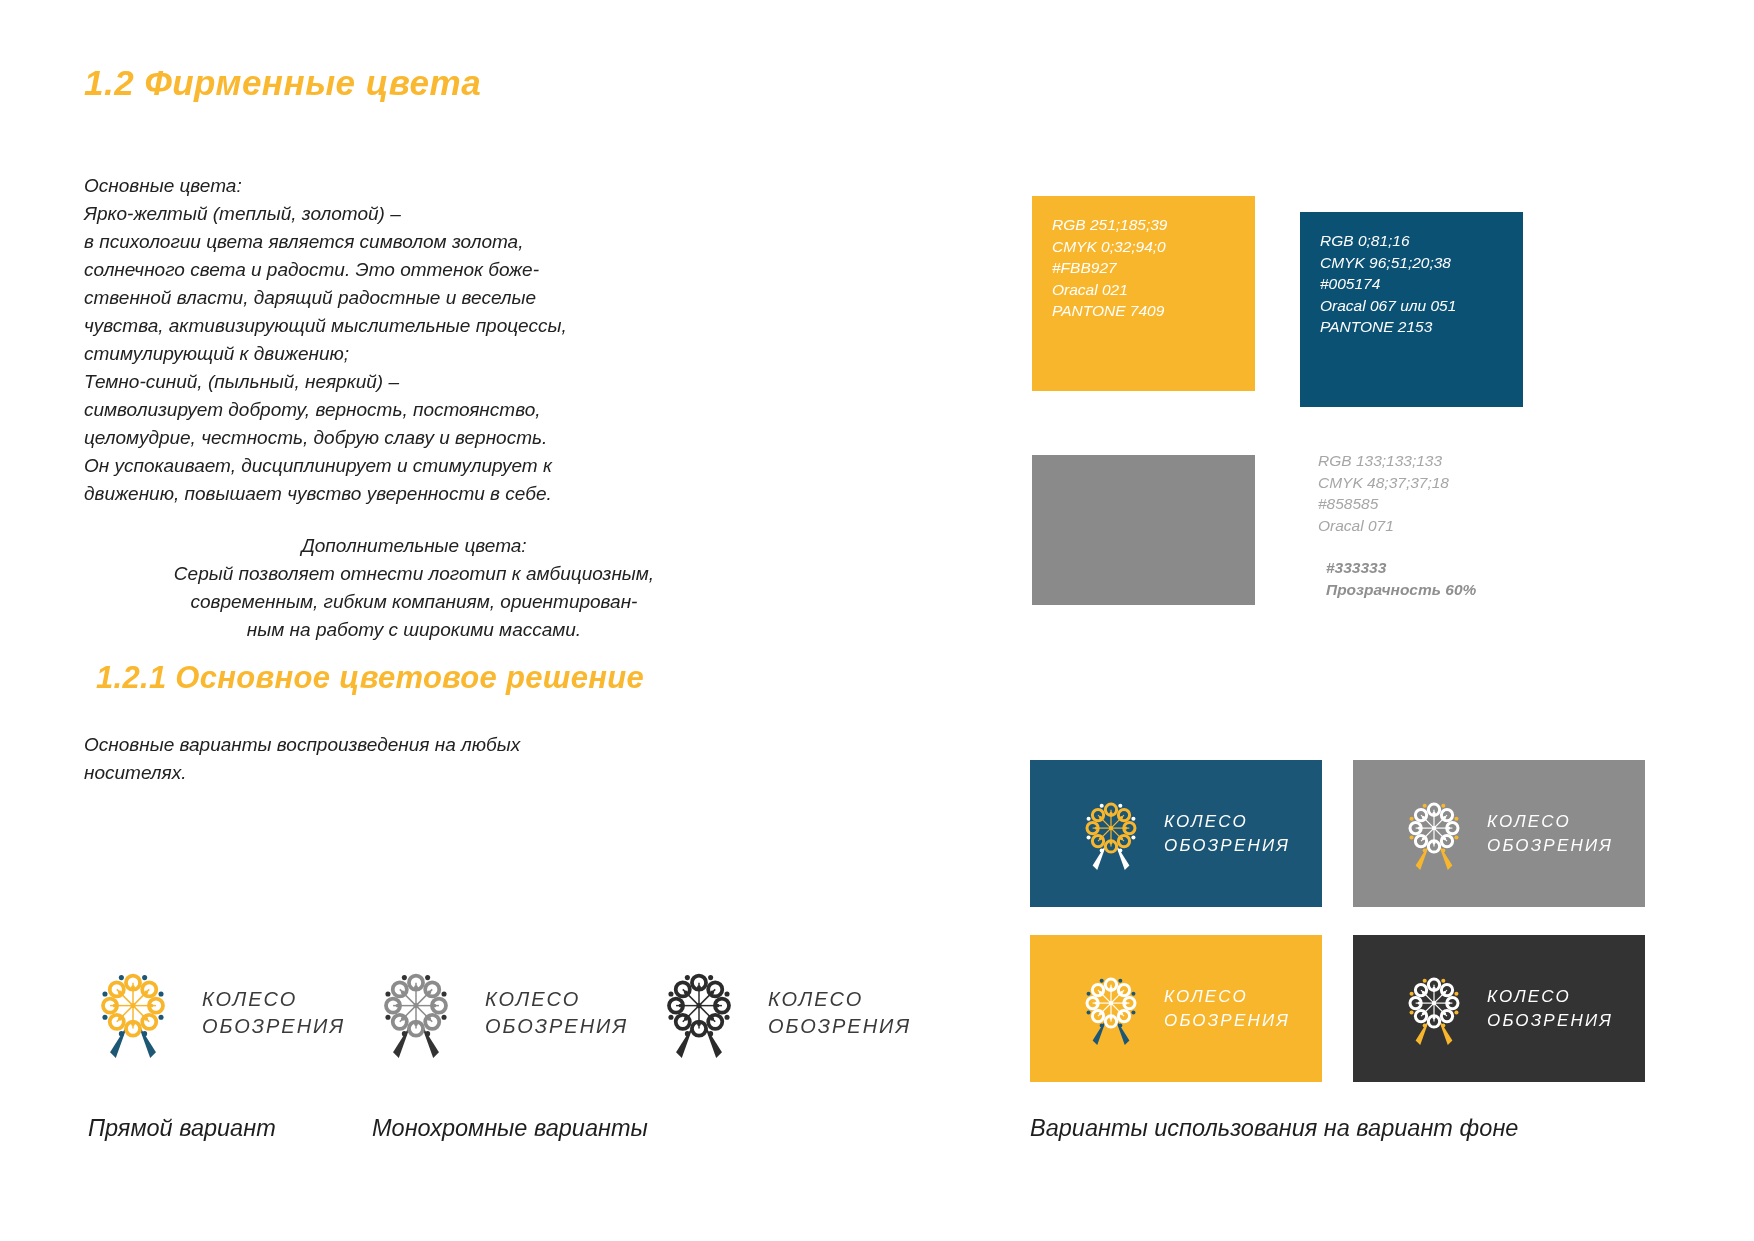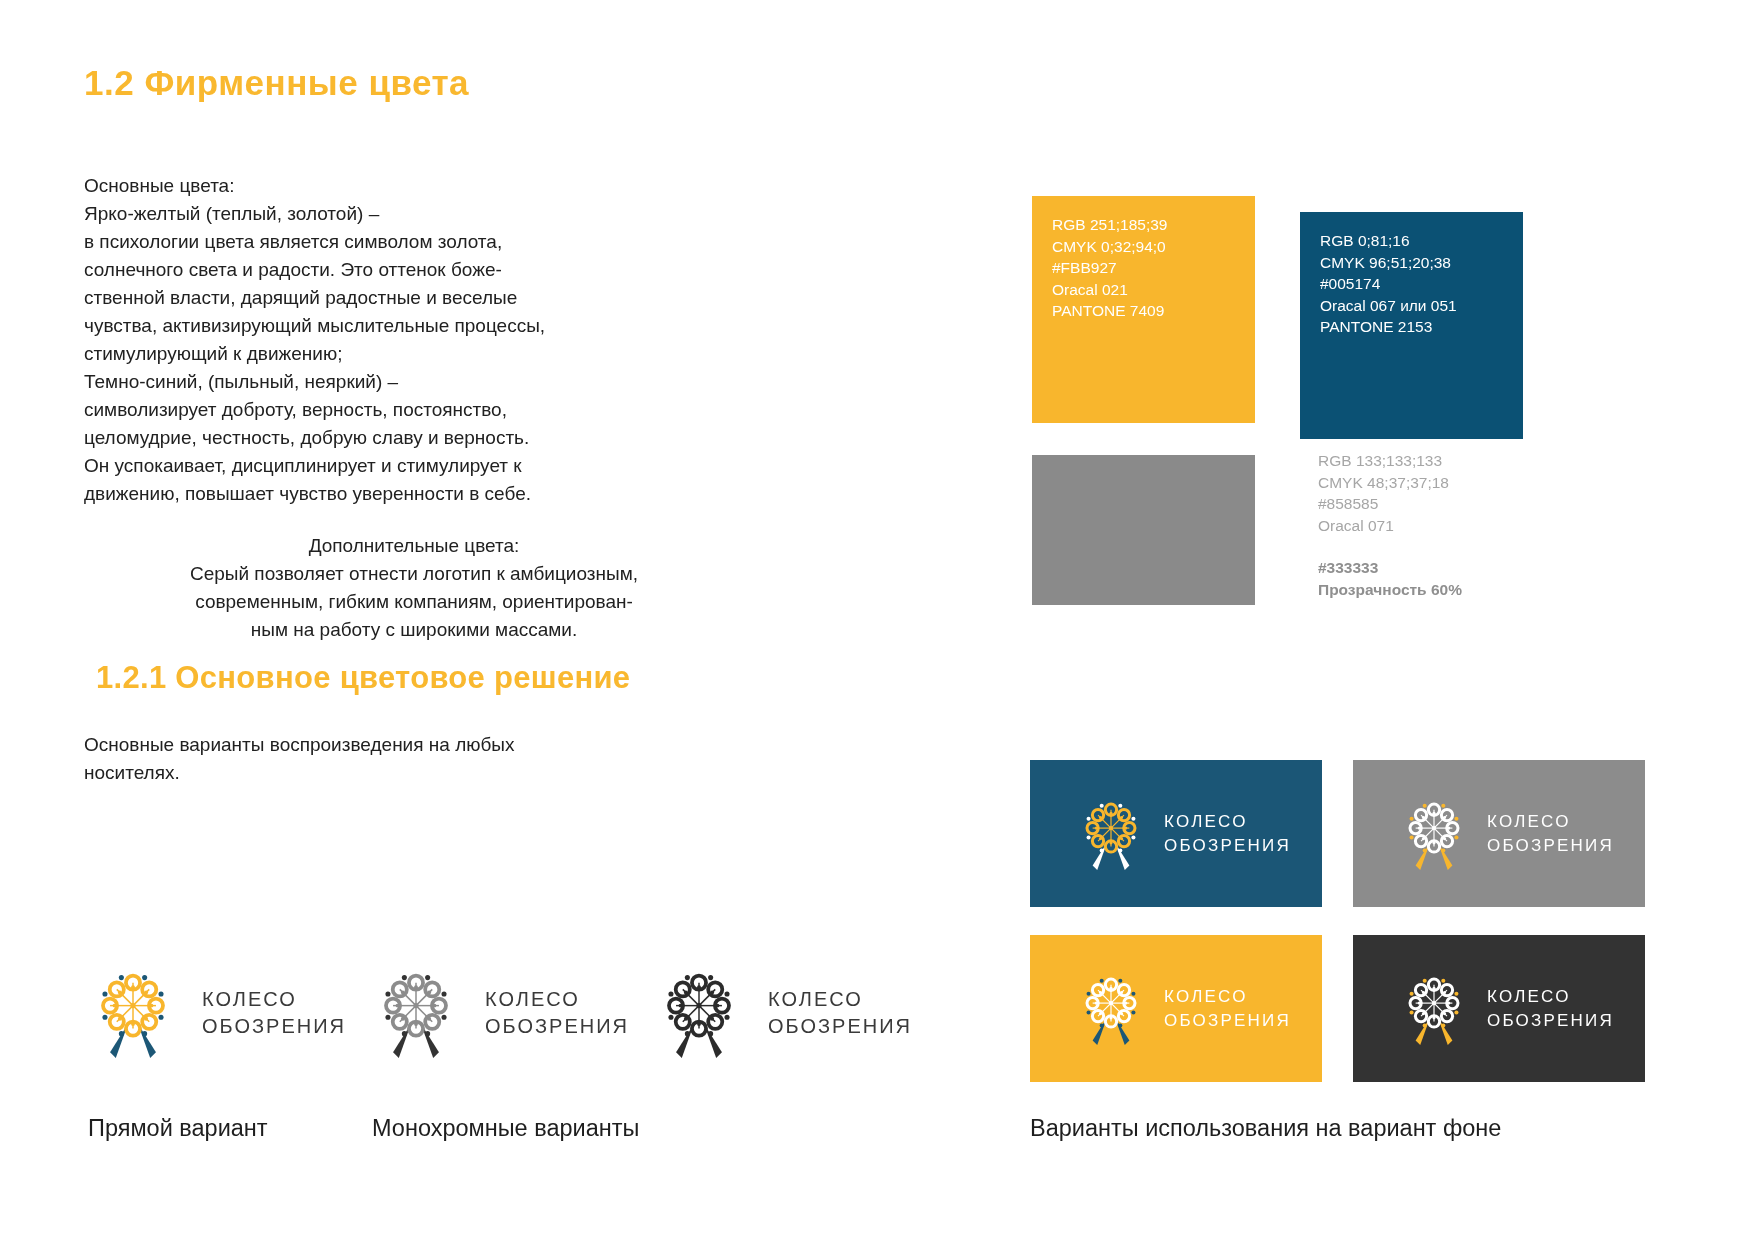--- a/index.html
+++ b/index.html
@@ -3,20 +3,21 @@
 <meta charset="utf-8">
 <style>
   html,body{margin:0;padding:0;background:#ffffff;}
   .canvas{
     position:relative;
     width:1754px;height:1241px;
     background:#ffffff;
     font-family:"Liberation Sans","DejaVu Sans",sans-serif;
     color:#212121;
     overflow:hidden;
+    font-style:italic;
   }
   .h1{
     position:absolute;left:84px;top:63px;margin:0;
     font-size:35px;font-weight:700;letter-spacing:.5px;
     color:var(--text,#F9B82F);
   }
   .h2{
     position:absolute;left:84px;top:648px;margin:12px;
     font-size:31px;font-weight:700;letter-spacing:.3px;
     color:var(--text,#F9B82F);
@@ -24,38 +25,38 @@
   .body-text{
     position:absolute;left:84px;width:660px;
     font-size:19px;line-height:28px;white-space:pre-line;
     color:#212121;
   }
   .p1{top:172px;}
   .p2{top:532px;text-align:center;}
   .p3{top:731px;}
 
   .swatch{
-    position:absolute;width:223px;height:227px;
+    position:absolute;width:223px;height:195px;
     background:var(--bg,#ccc);
     padding:18px 0 0 20px;box-sizing:border-box;
   }
   .swatch-yellow{left:1032px;top:196px;}
   .swatch-blue{left:1300px;top:212px;}
   .swatch-line{
     font-size:15.5px;line-height:21.5px;color:#ffffff;
   }
   .gray-box{
     position:absolute;left:1032px;top:455px;width:223px;height:150px;
     background:var(--bg,#8A8A8A);
   }
   .gray-info{
     position:absolute;left:1318px;top:450px;
   }
   .gray-line{font-size:15.5px;line-height:21.5px;color:#A6A6A6;}
-  .gray-extra{font-size:15.5px;line-height:21.5px;color:#8F8F8F;font-weight:700;}
+  .gray-extra{font-size:15.5px;line-height:21.5px;color:#8F8F8F;font-weight:700;margin-left:8px;}
   .gray-gap{height:21px;}
 
   .lockup{
     position:absolute;display:flex;align-items:center;gap:28px;
   }
   .lockup .mark{width:82px;height:100px;flex:0 0 auto;}
   .lockup-text{
     font-size:20px;line-height:27px;letter-spacing:2px;font-weight:500;
     color:var(--text,#3A3A3A);
   }

